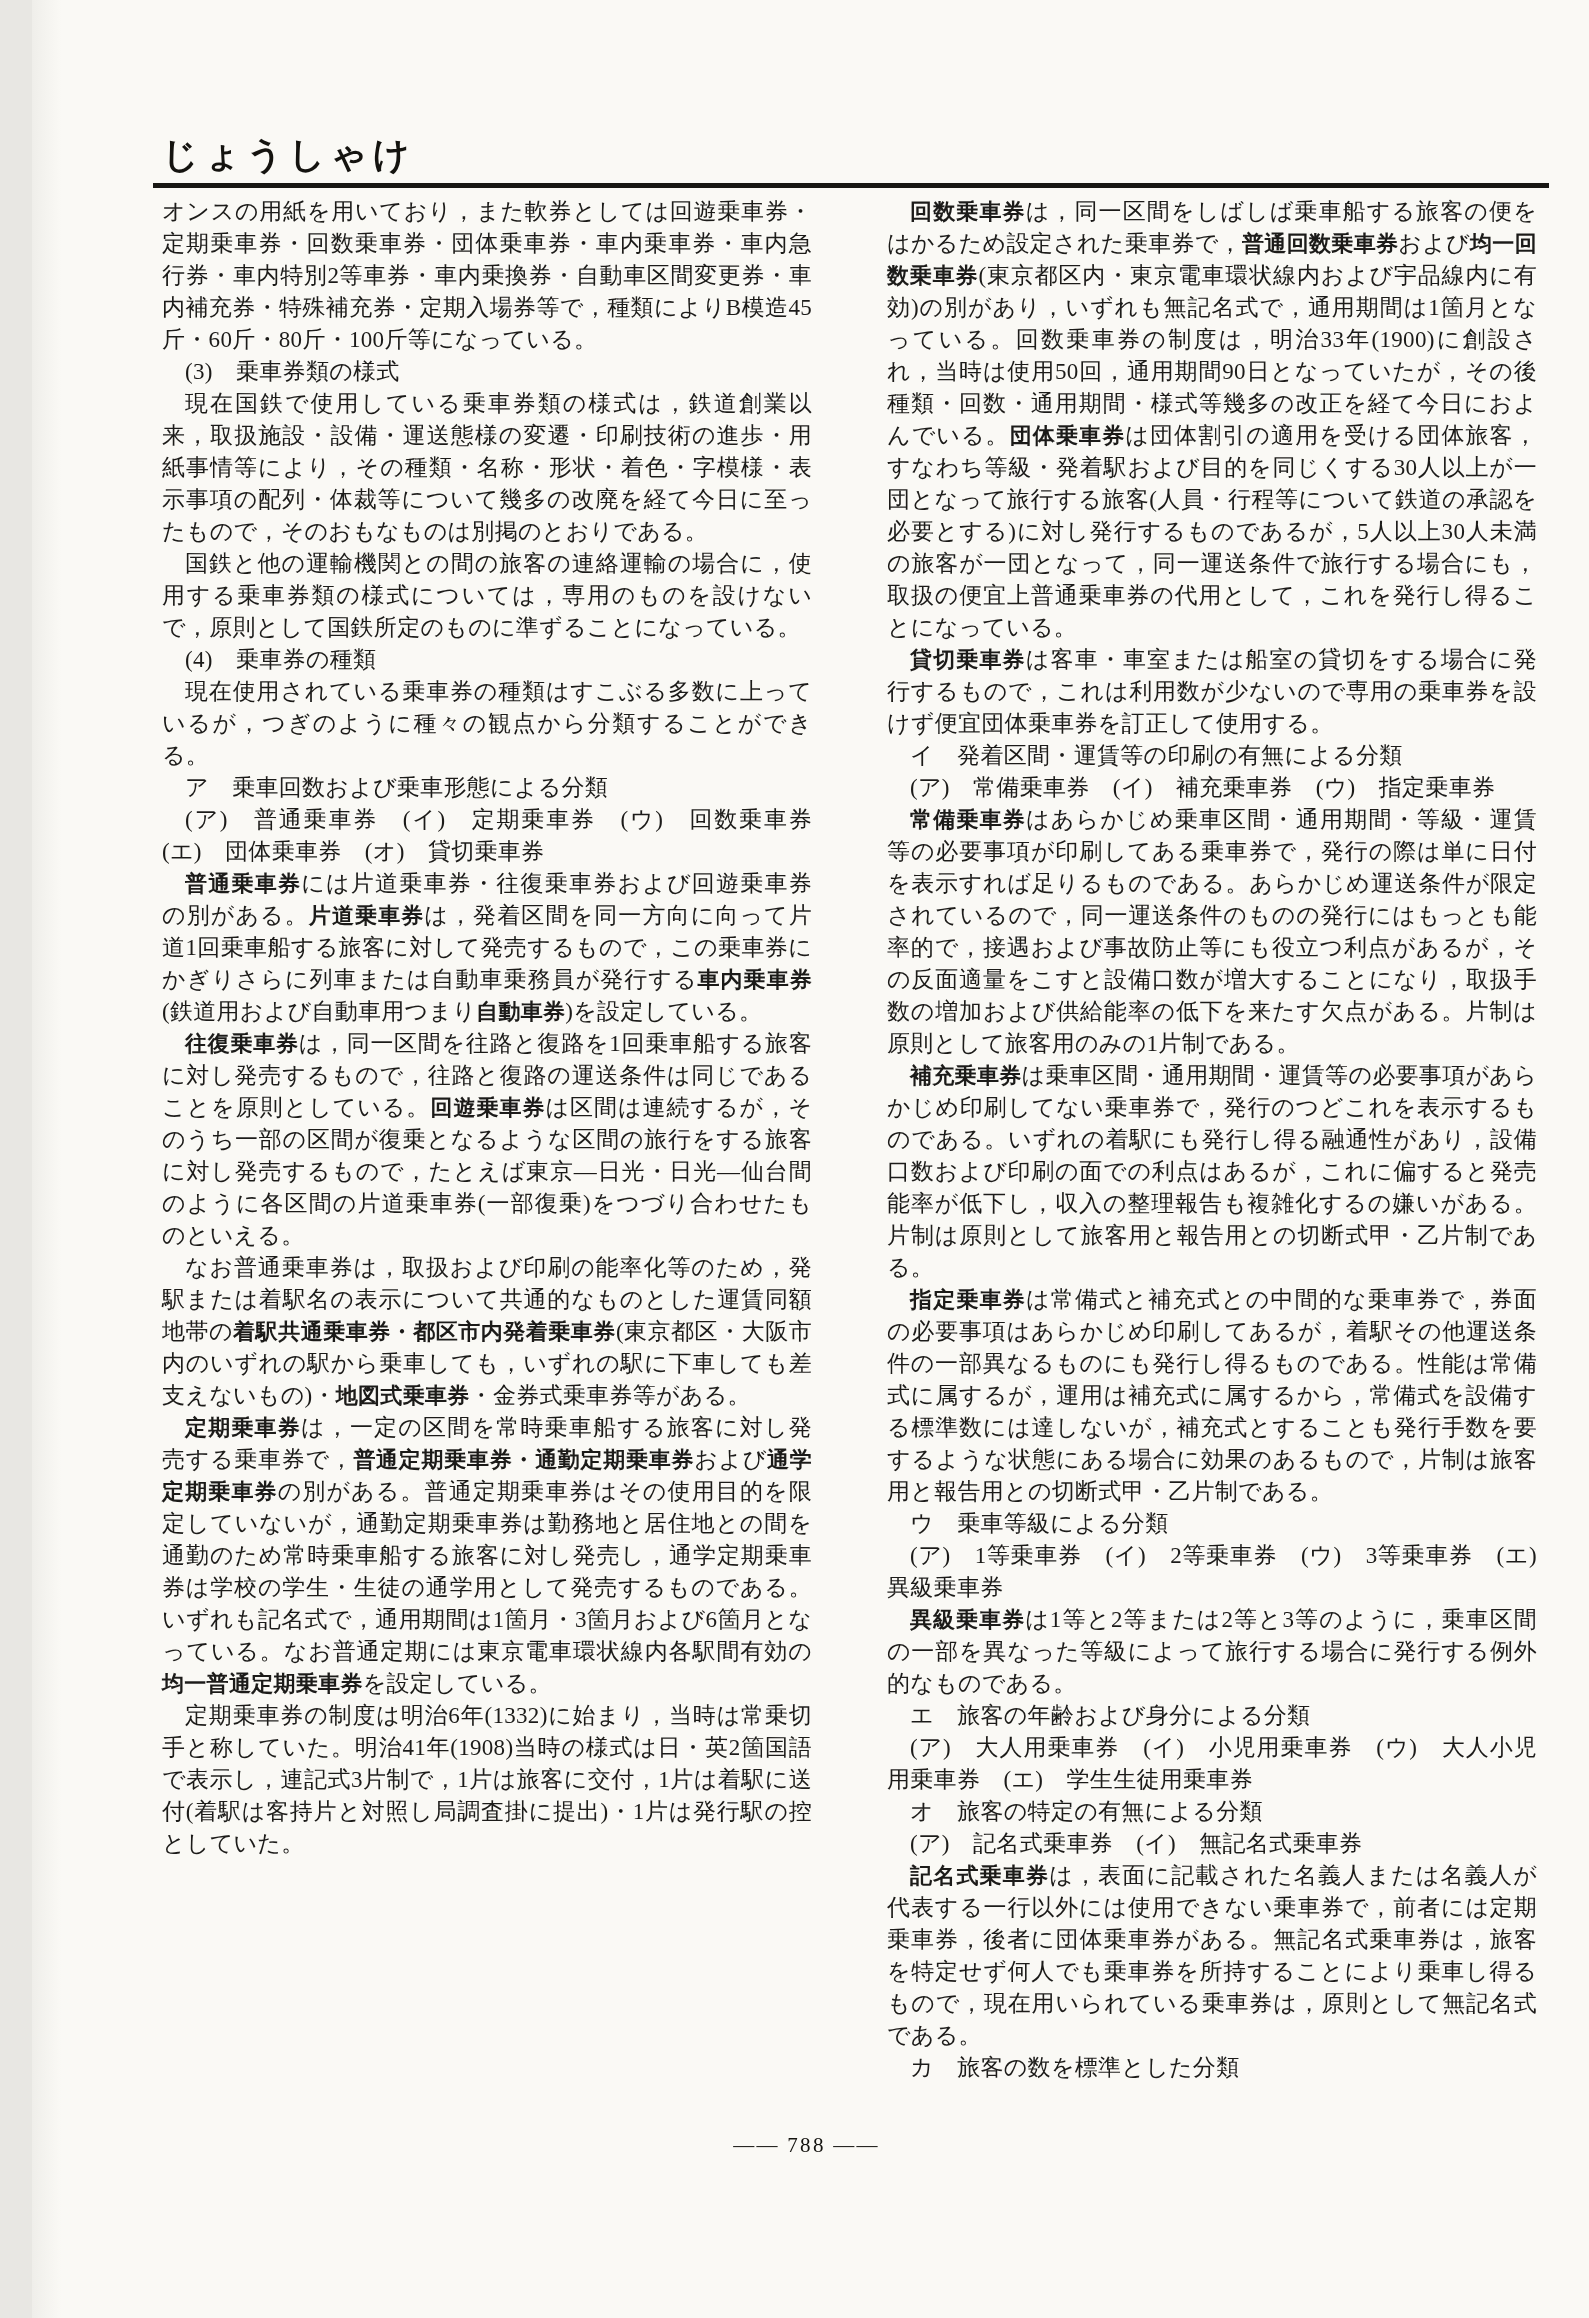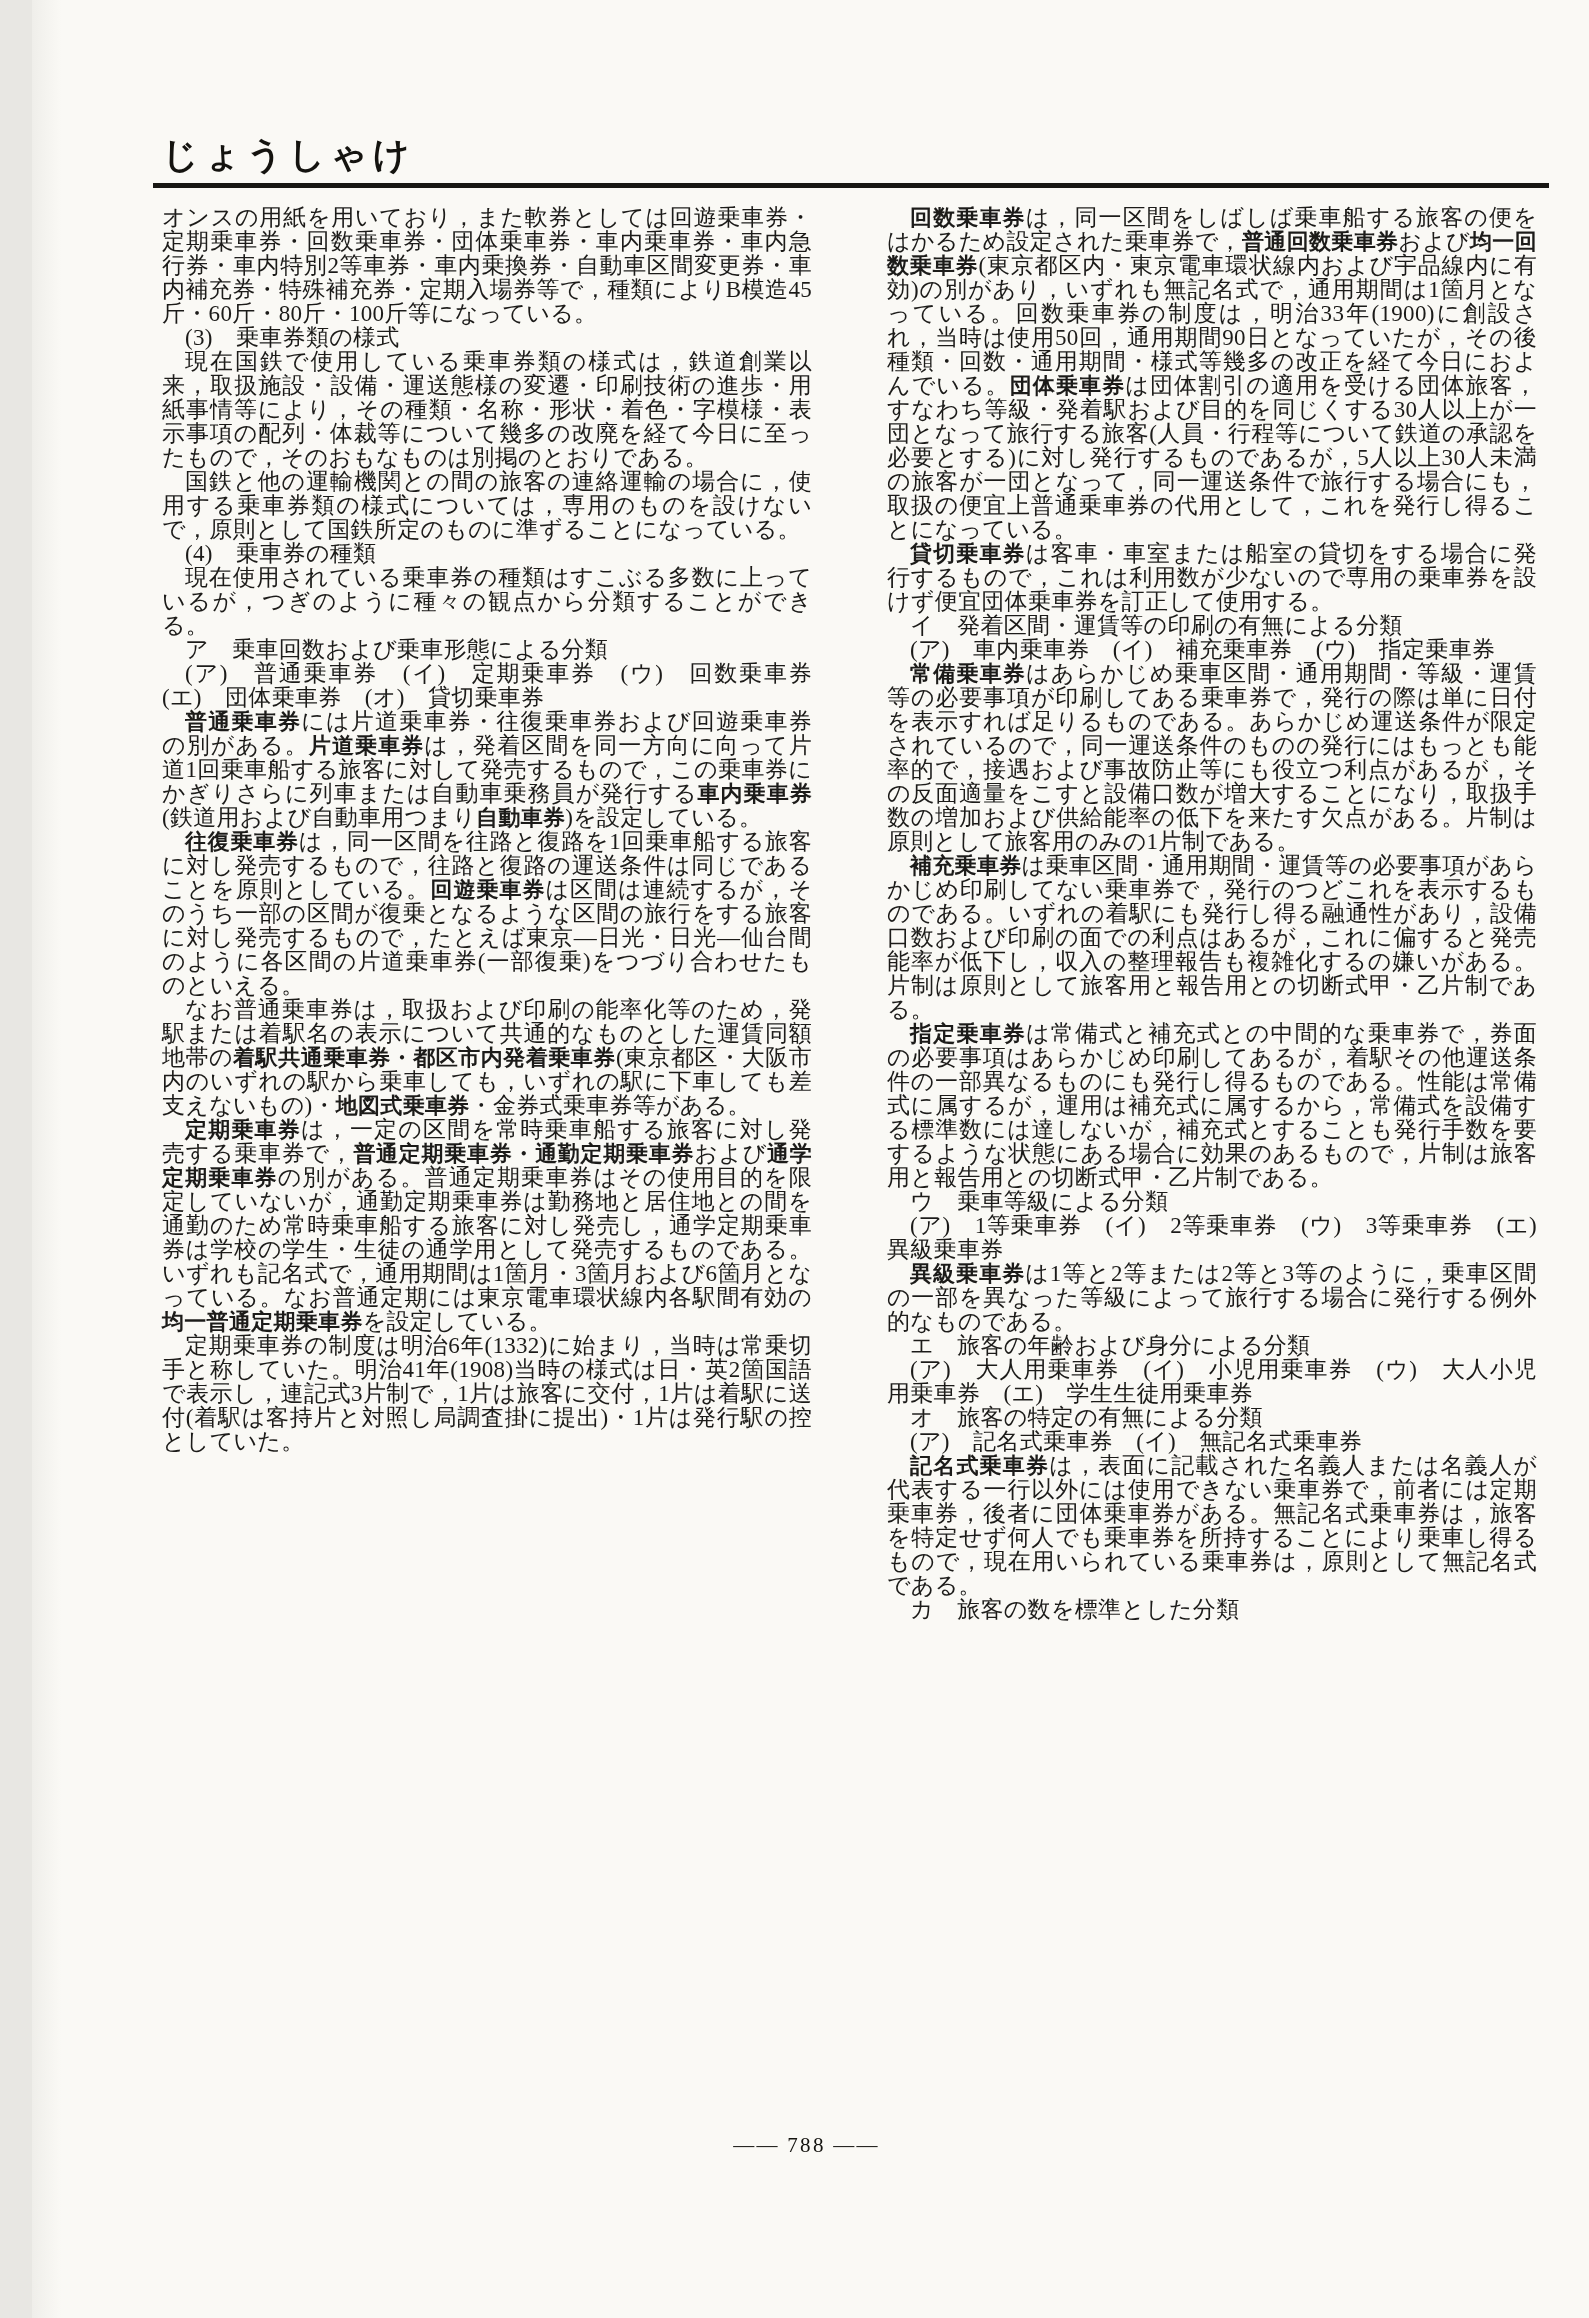--- a/index.html
+++ b/index.html
@@ -29,24 +29,24 @@
   .head-rule {
     position: absolute;
     left: 121px;
     top: 183px;
     width: 1396px;
     height: 4.6px;
     background: #181713;
   }
   .column {
     position: absolute;
-    top: 206px;
+    top: 196px;
     width: 650px;
     font-size: 23px;
-    line-height: 24px;
+    line-height: 32px;
     text-align: justify;
     letter-spacing: 0.3px;
   }
   .column-left  { left: 130px; }
   .column-right { left: 855px; }
   p.para {
     margin: 0;
     padding: 0;
   }
   p.para.indent { text-indent: 1em; }
@@ -88,21 +88,21 @@
       <p class="para indent"><span class="bold-term">往復乗車券</span><span class="text-run">は，同一区間を往路と復路を1回乗車船する旅客に対し発売するもので，往路と復路の運送条件は同じであることを原則としている。</span><span class="bold-term">回遊乗車券</span><span class="text-run">は区間は連続するが，そのうち一部の区間が復乗となるような区間の旅行をする旅客に対し発売するもので，たとえば東京―日光・日光―仙台間のように各区間の片道乗車券(一部復乗)をつづり合わせたものといえる。</span></p>
       <p class="para indent"><span class="text-run">なお普通乗車券は，取扱および印刷の能率化等のため，発駅または着駅名の表示について共通的なものとした運賃同額地帯の</span><span class="bold-term">着駅共通乗車券・都区市内発着乗車券</span><span class="text-run">(東京都区・大阪市内のいずれの駅から乗車しても，いずれの駅に下車しても差支えないもの)・</span><span class="bold-term">地図式乗車券</span><span class="text-run">・金券式乗車券等がある。</span></p>
       <p class="para indent"><span class="bold-term">定期乗車券</span><span class="text-run">は，一定の区間を常時乗車船する旅客に対し発売する乗車券で，</span><span class="bold-term">普通定期乗車券・通勤定期乗車券</span><span class="text-run">および</span><span class="bold-term">通学定期乗車券</span><span class="text-run">の別がある。普通定期乗車券はその使用目的を限定していないが，通勤定期乗車券は勤務地と居住地との間を通勤のため常時乗車船する旅客に対し発売し，通学定期乗車券は学校の学生・生徒の通学用として発売するものである。いずれも記名式で，通用期間は1箇月・3箇月および6箇月となっている。なお普通定期には東京電車環状線内各駅間有効の</span><span class="bold-term">均一普通定期乗車券</span><span class="text-run">を設定している。</span></p>
       <p class="para indent"><span class="text-run">定期乗車券の制度は明治6年(1332)に始まり，当時は常乗切手と称していた。明治41年(1908)当時の様式は日・英2箇国語で表示し，連記式3片制で，1片は旅客に交付，1片は着駅に送付(着駅は客持片と対照し局調査掛に提出)・1片は発行駅の控としていた。</span></p>
     </div>
 
   <div class="column column-right">
       <p class="para indent"><span class="bold-term">回数乗車券</span><span class="text-run">は，同一区間をしばしば乗車船する旅客の便をはかるため設定された乗車券で，</span><span class="bold-term">普通回数乗車券</span><span class="text-run">および</span><span class="bold-term">均一回数乗車券</span><span class="text-run">(東京都区内・東京電車環状線内および宇品線内に有効)の別があり，いずれも無記名式で，通用期間は1箇月となっている。回数乗車券の制度は，明治33年(1900)に創設され，当時は使用50回，通用期間90日となっていたが，その後種類・回数・通用期間・様式等幾多の改正を経て今日におよんでいる。</span><span class="bold-term">団体乗車券</span><span class="text-run">は団体割引の適用を受ける団体旅客，すなわち等級・発着駅および目的を同じくする30人以上が一団となって旅行する旅客(人員・行程等について鉄道の承認を必要とする)に対し発行するものであるが，5人以上30人未満の旅客が一団となって，同一運送条件で旅行する場合にも，取扱の便宜上普通乗車券の代用として，これを発行し得ることになっている。</span></p>
       <p class="para indent"><span class="bold-term">貸切乗車券</span><span class="text-run">は客車・車室または船室の貸切をする場合に発行するもので，これは利用数が少ないので専用の乗車券を設けず便宜団体乗車券を訂正して使用する。</span></p>
       <p class="para indent"><span class="text-run">イ　発着区間・運賃等の印刷の有無による分類</span></p>
-      <p class="para indent"><span class="text-run">(ア)　車内乗車券　(イ)　補充乗車券　(ウ)　指定乗車券</span></p>
+      <p class="para indent"><span class="text-run">(ア)　常備乗車券　(イ)　補充乗車券　(ウ)　指定乗車券</span></p>
       <p class="para indent"><span class="bold-term">常備乗車券</span><span class="text-run">はあらかじめ乗車区間・通用期間・等級・運賃等の必要事項が印刷してある乗車券で，発行の際は単に日付を表示すれば足りるものである。あらかじめ運送条件が限定されているので，同一運送条件のものの発行にはもっとも能率的で，接遇および事故防止等にも役立つ利点があるが，その反面適量をこすと設備口数が増大することになり，取扱手数の増加および供給能率の低下を来たす欠点がある。片制は原則として旅客用のみの1片制である。</span></p>
       <p class="para indent"><span class="bold-term">補充乗車券</span><span class="text-run">は乗車区間・通用期間・運賃等の必要事項があらかじめ印刷してない乗車券で，発行のつどこれを表示するものである。いずれの着駅にも発行し得る融通性があり，設備口数および印刷の面での利点はあるが，これに偏すると発売能率が低下し，収入の整理報告も複雑化するの嫌いがある。片制は原則として旅客用と報告用との切断式甲・乙片制である。</span></p>
       <p class="para indent"><span class="bold-term">指定乗車券</span><span class="text-run">は常備式と補充式との中間的な乗車券で，券面の必要事項はあらかじめ印刷してあるが，着駅その他運送条件の一部異なるものにも発行し得るものである。性能は常備式に属するが，運用は補充式に属するから，常備式を設備する標準数には達しないが，補充式とすることも発行手数を要するような状態にある場合に効果のあるもので，片制は旅客用と報告用との切断式甲・乙片制である。</span></p>
       <p class="para indent"><span class="text-run">ウ　乗車等級による分類</span></p>
       <p class="para indent"><span class="text-run">(ア)　1等乗車券　(イ)　2等乗車券　(ウ)　3等乗車券　(エ)　異級乗車券</span></p>
       <p class="para indent"><span class="bold-term">異級乗車券</span><span class="text-run">は1等と2等または2等と3等のように，乗車区間の一部を異なった等級によって旅行する場合に発行する例外的なものである。</span></p>
       <p class="para indent"><span class="text-run">エ　旅客の年齢および身分による分類</span></p>
       <p class="para indent"><span class="text-run">(ア)　大人用乗車券　(イ)　小児用乗車券　(ウ)　大人小児用乗車券　(エ)　学生生徒用乗車券</span></p>
       <p class="para indent"><span class="text-run">オ　旅客の特定の有無による分類</span></p>
       <p class="para indent"><span class="text-run">(ア)　記名式乗車券　(イ)　無記名式乗車券</span></p>

